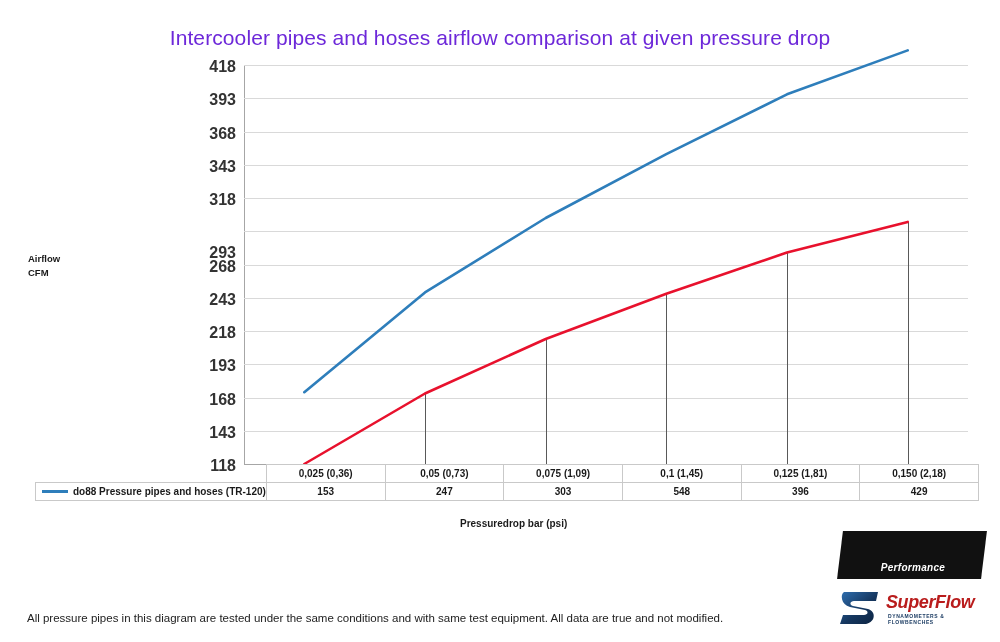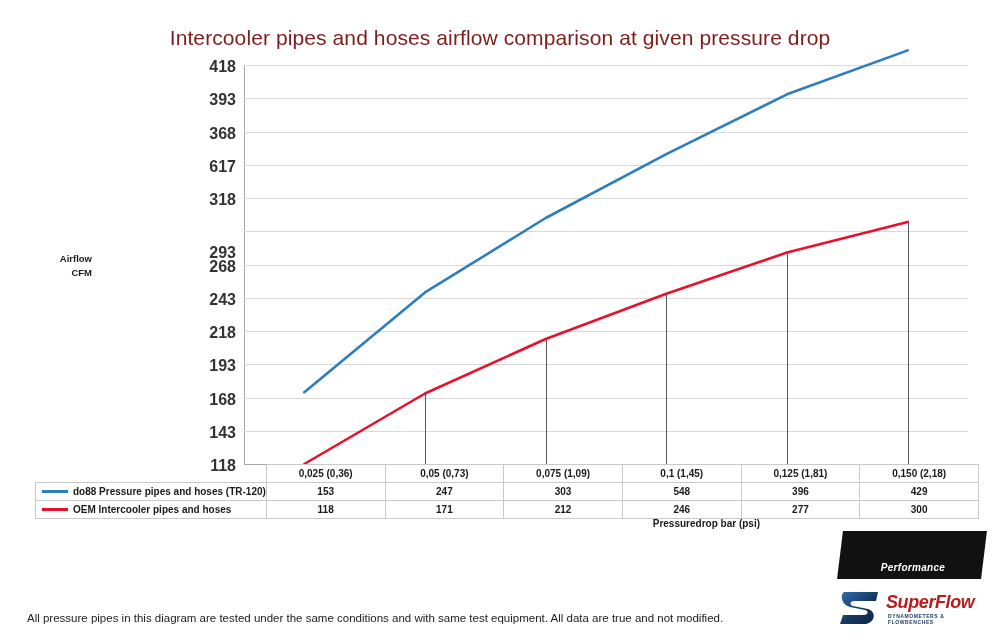--- a/index.html
+++ b/index.html
@@ -18,42 +18,42 @@
 
   
   #chart-title {
     position: absolute;
     left: 0;
     top: 26px;
     width: 1000px;
     text-align: center;
     font-size: 21px;
     font-weight: 400;
-    color: #7f1d1d;
+    color: #6d28d9;
     letter-spacing: 0.1px;
   }
 
   
   #y-axis-title {
     position: absolute;
     left: 28px;
     top: 252px;
     width: 64px;
-    text-align: right;
+    text-align: left;
     font-size: 9.5px;
     font-weight: bold;
     line-height: 14px;
     color: #1a1a1a;
   }
   #x-axis-title {
     position: absolute;
     left: 460px;
     top: 518px;
     width: 300px;
-    text-align: right;
+    text-align: left;
     font-size: 10px;
     font-weight: bold;
     color: #1a1a1a;
   }
 
   
   #plot-area {
     position: absolute;
     left: 244px;
     top: 65px;
@@ -285,31 +285,20 @@
       <td class="legend-cell colw-label">
         <span class="legend-swatch blue"></span><span>do88 Pressure pipes and hoses (TR-120)</span>
       </td>
     <td class="colw-cat">153</td>
         <td class="colw-cat">247</td>
         <td class="colw-cat">303</td>
         <td class="colw-cat">548</td>
         <td class="colw-cat">396</td>
         <td class="colw-cat">429</td>
       </tr>
-    <tr>
-      <td class="legend-cell colw-label">
-        <span class="legend-swatch red"></span><span>OEM Intercooler pipes and hoses</span>
-      </td>
-    <td class="colw-cat">118</td>
-        <td class="colw-cat">171</td>
-        <td class="colw-cat">212</td>
-        <td class="colw-cat">246</td>
-        <td class="colw-cat">277</td>
-        <td class="colw-cat">300</td>
-      </tr>
   </tbody>
 </table>
 
 <div id="do88-logo">
   <div id="do88-shape"></div>
   <div id="do88-sub">Performance</div>
 </div>
 
 <div id="superflow-logo">
   <svg width="44" height="38" viewBox="0 0 44 38" style="position:absolute;left:0;top:1px;">
@@ -324,21 +313,21 @@
   </svg>
   <div id="sf-text">SuperFlow</div>
   <div id="sf-sub">DYNAMOMETERS &amp; FLOWBENCHES</div>
 </div>
 
 <div id="footer-note">All pressure pipes in this diagram are tested under the same conditions and with same test equipment. All data are true and not modified.</div>
 
 <div class="ytick-label" style="left: 196px; top: 58px;">418</div>
 <div class="ytick-label" style="left: 196px; top: 91px;">393</div>
 <div class="ytick-label" style="left: 196px; top: 125px;">368</div>
-<div class="ytick-label" style="left: 196px; top: 158px;">617</div>
+<div class="ytick-label" style="left: 196px; top: 158px;">343</div>
 <div class="ytick-label" style="left: 196px; top: 191px;">318</div>
 <div class="ytick-label" style="left: 196px; top: 224px; margin-top: 20px;">293</div>
 <div class="ytick-label" style="left: 196px; top: 258px;">268</div>
 <div class="ytick-label" style="left: 196px; top: 291px;">243</div>
 <div class="ytick-label" style="left: 196px; top: 324px;">218</div>
 <div class="ytick-label" style="left: 196px; top: 357px;">193</div>
 <div class="ytick-label" style="left: 196px; top: 391px;">168</div>
 <div class="ytick-label" style="left: 196px; top: 424px;">143</div>
 <div class="ytick-label" style="left: 196px; top: 457px;">118</div>
 

